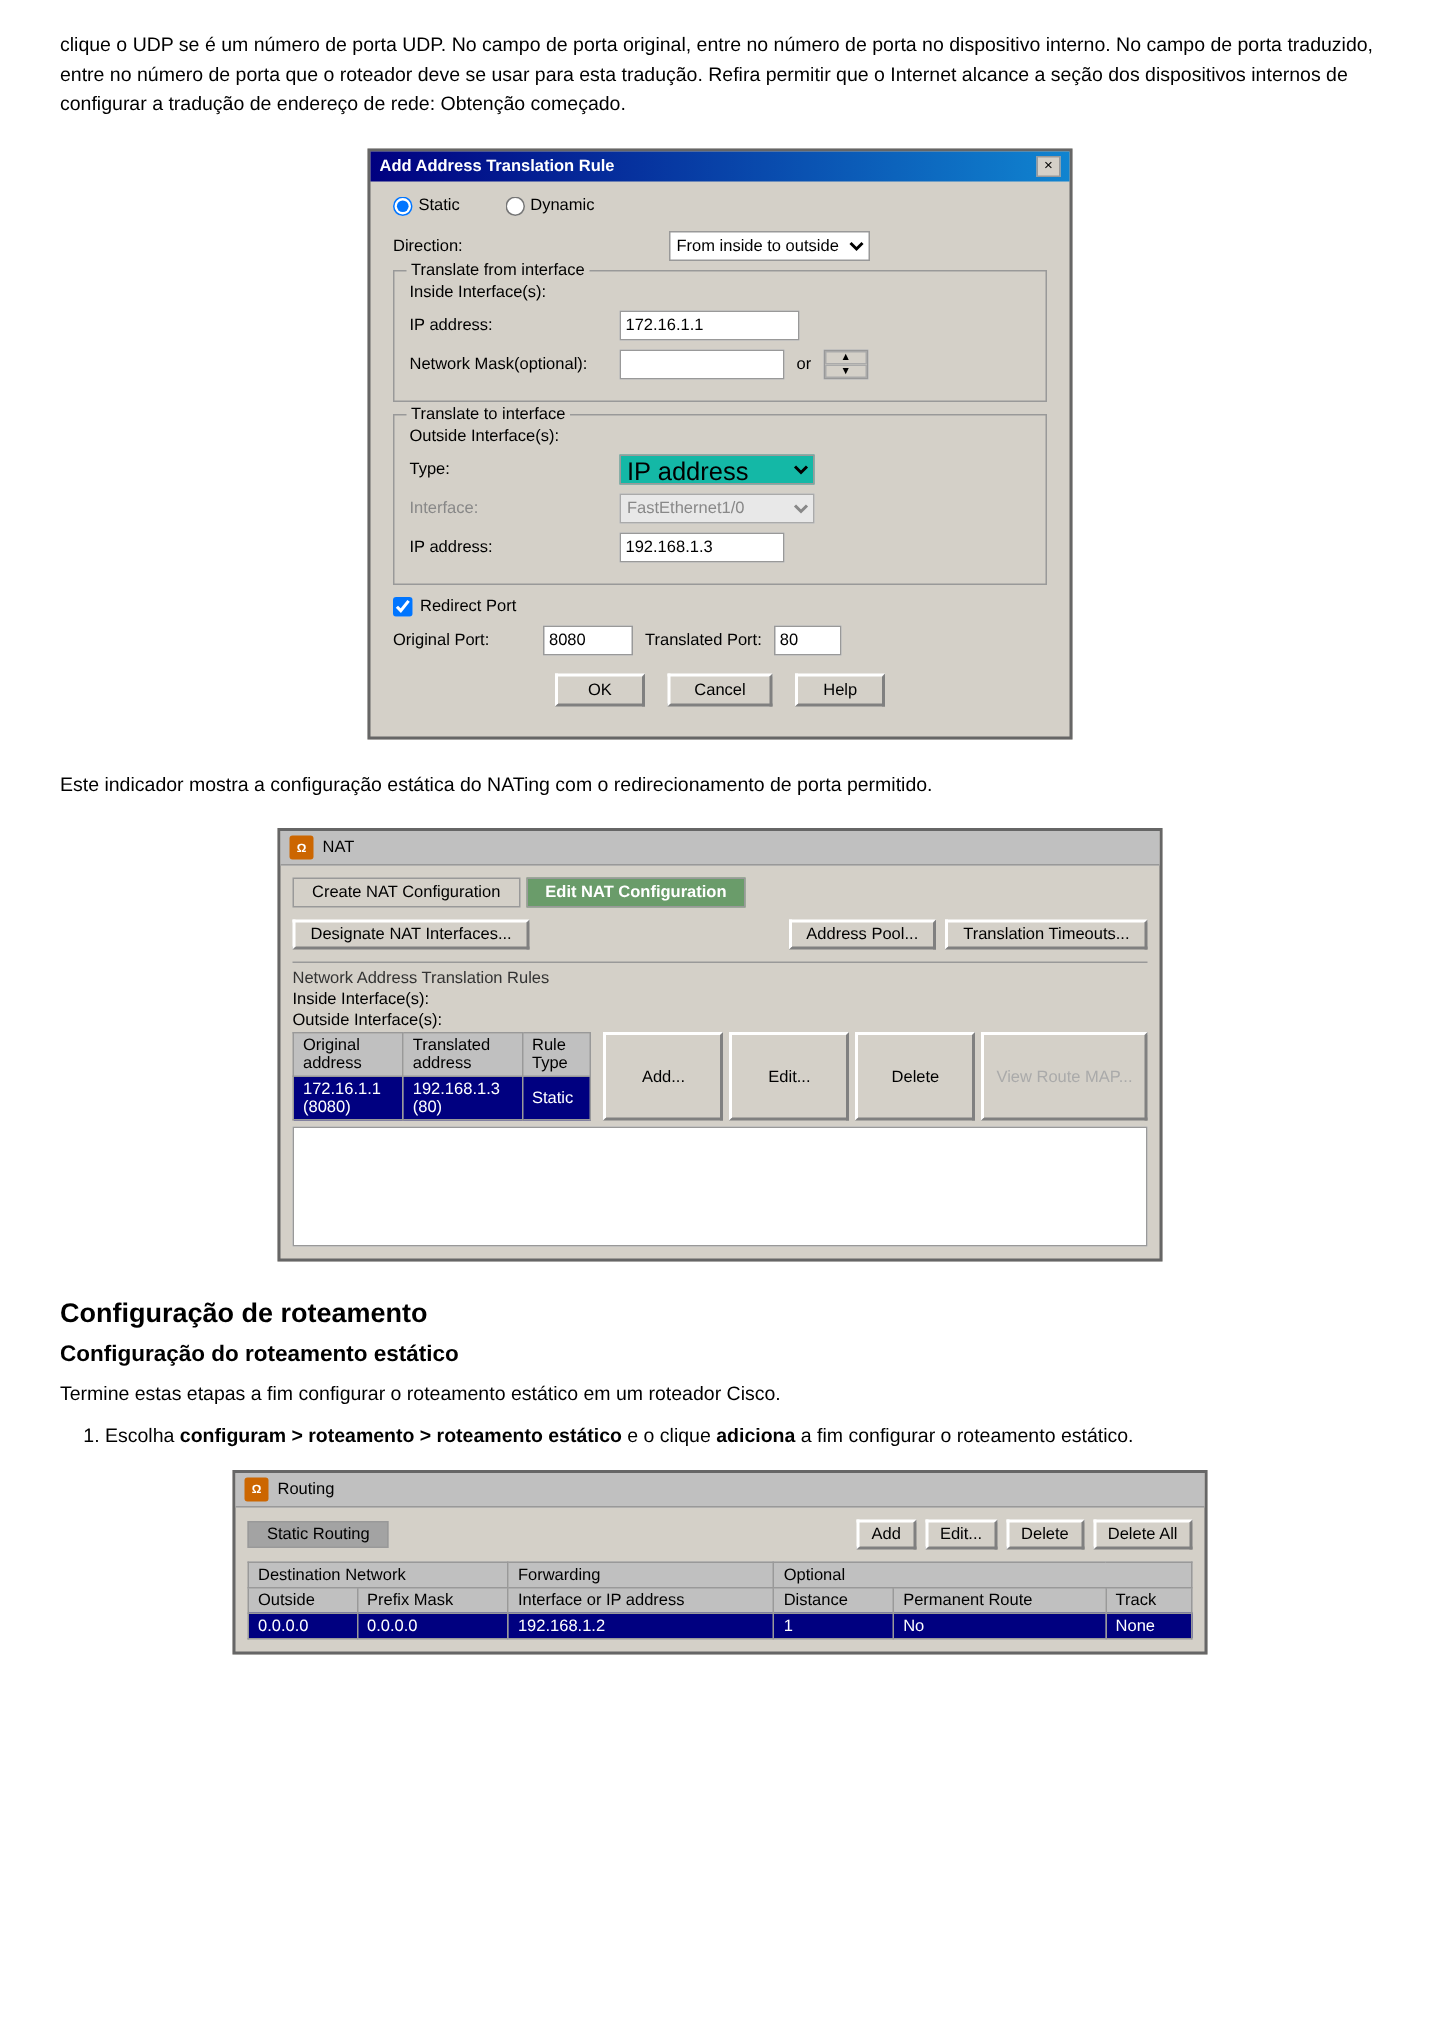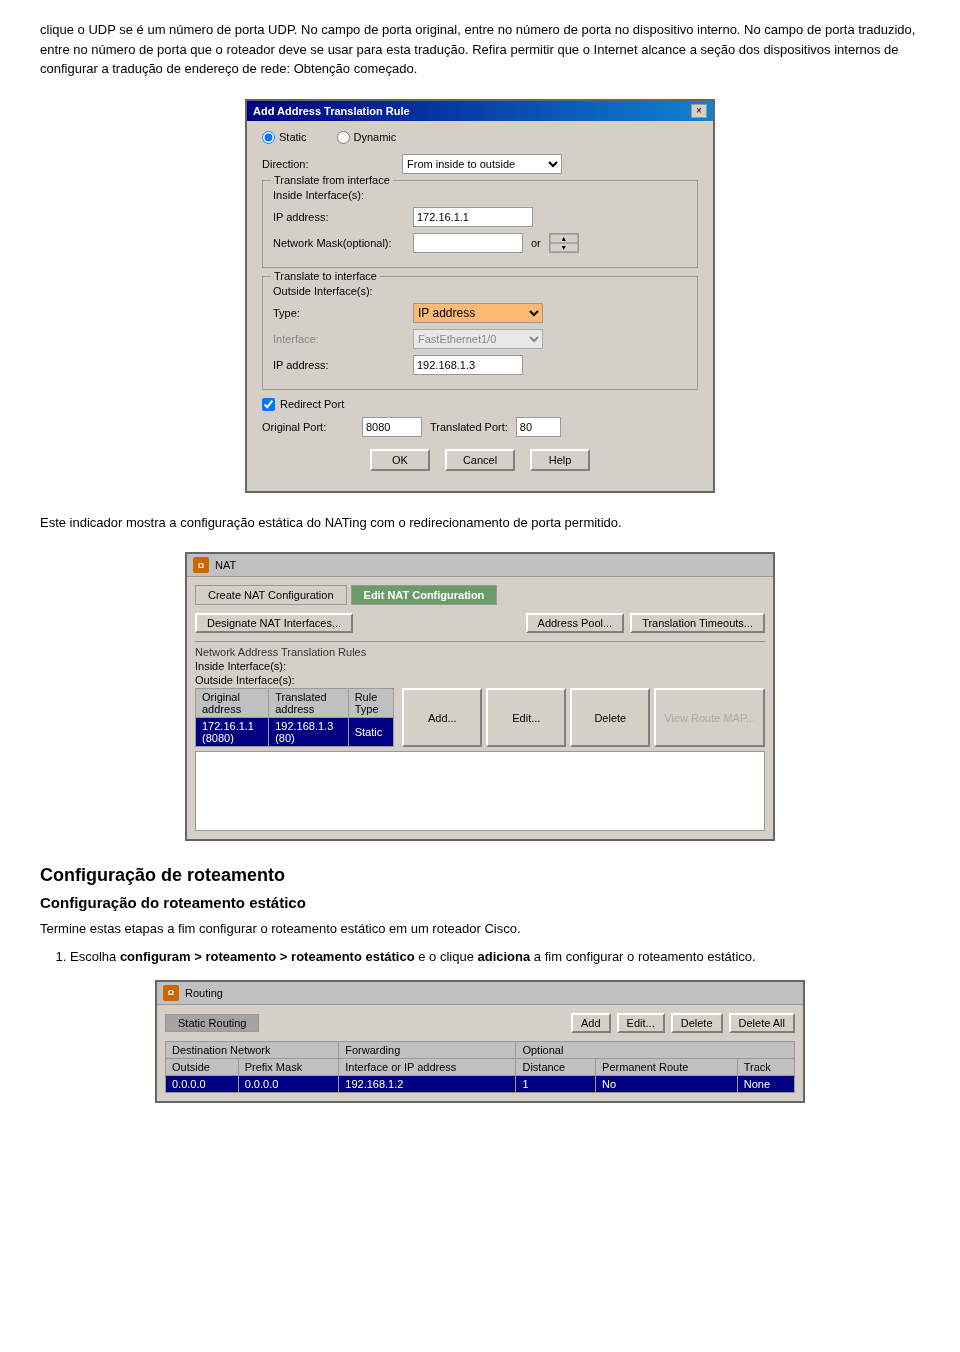--- a/index.html
+++ b/index.html
@@ -81,25 +81,26 @@
       font-size: 11px;
     }
     .form-input {
       border: 1px solid #999;
       background: white;
       padding: 1px 3px;
       font-size: 11px;
       height: 20px;
     }
     .direction-select {
-      width: 160px;
+      width: 134px;
       height: 20px;
       border: 1px solid #999;
       background: white;
       font-size: 11px;
+      margin-left: 44px;
     }
     .or-label {
       margin: 0 8px;
       font-size: 11px;
     }
     .spinner-box {
       width: 30px;
       height: 20px;
       border: 1px solid #999;
       background: white;
@@ -113,22 +114,22 @@
       border: 1px solid #aaa;
       font-size: 7px;
       text-align: center;
       line-height: 1;
       cursor: pointer;
     }
     .type-select {
       width: 130px;
       height: 20px;
       border: 1px solid #999;
-      background: #fdba74;
-      font-size: 12px;
+      background: #14b8a6;
+      font-size: 17px;
     }
     .interface-select {
       width: 130px;
       height: 20px;
       border: 1px solid #aaa;
       background: #e8e8e8;
       font-size: 11px;
       color: #888;
     }
     .checkbox-row {

